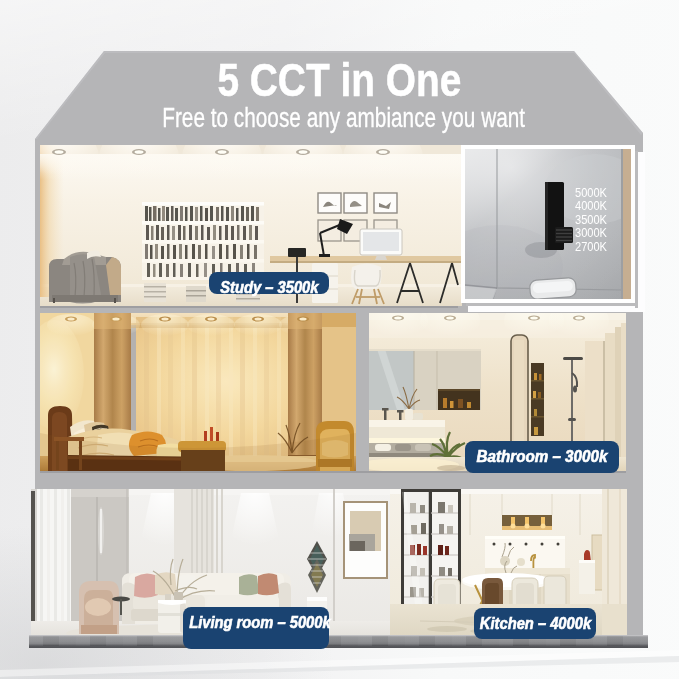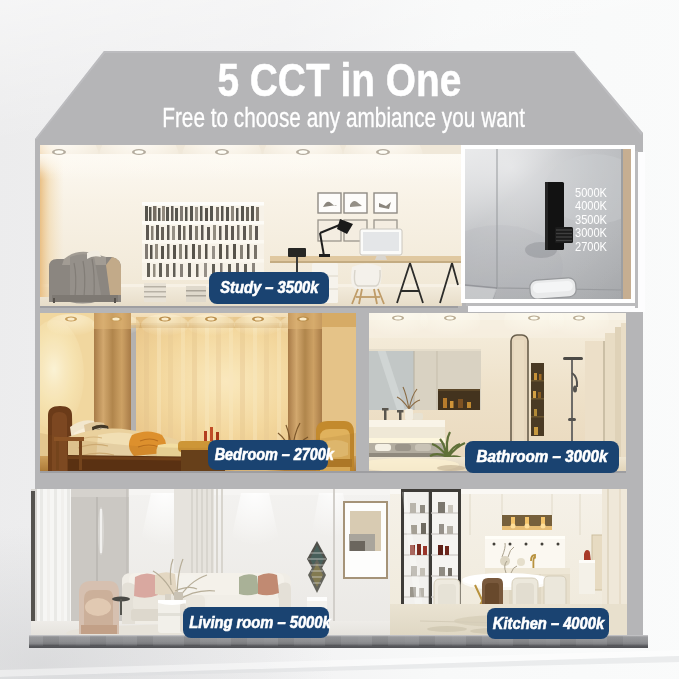--- a/index.html
+++ b/index.html
@@ -911,32 +911,29 @@
   <div class="abs" style="left:40px;top:471px;width:586px;height:2px;background:rgba(90,90,95,0.25);"></div>
 
   <div class="abs" style="left:29px;top:635px;width:619px;height:13px;background:linear-gradient(to bottom,#d0d0d2 0%,#96979a 14%,#8a8b8e 50%,#7e7f82 68%,#5a5b5f 80%,#505155 100%);"></div>
   <div class="abs" style="left:29px;top:636px;width:619px;height:10px;background:repeating-linear-gradient(90deg,rgba(255,255,255,0.05) 0 14px,rgba(0,0,0,0.04) 14px 30px,rgba(255,255,255,0.03) 30px 47px);"></div>
 
   <svg class="abs" style="left:0px;top:648px;" width="679" height="31" viewBox="0 0 679 31">
     <polygon points="0,22 679,2 679,8 0,29" fill="#ffffff" opacity="0.45"></polygon>
     <polygon points="0,29 679,8 679,14 0,31" fill="#dcdde0" opacity="0.5"></polygon>
   </svg>
 
-  <div class="abs" style="left:209px;top:272px;width:120px;height:32px;background:#1a4371;border-radius:8px;text-align:center;">
+  <div class="abs" style="left:209px;top:272px;width:120px;height:22px;background:#1a4371;border-radius:8px;text-align:center;">
     <span style="display:inline-block;color:#fff;font-weight:bold;font-style:italic;font-size:16px;-webkit-text-stroke:0.6px #ffffff;line-height:32px;transform:scaleX(0.92);transform-origin:50% 50%;white-space:nowrap;">Study – 3500k</span>
   </div>
 
-  <div class="abs" style="left:208px;top:440px;width:120px;height:30px;background:#1a4371;border-radius:8px;text-align:center;">
-    <span style="display:inline-block;color:#fff;font-weight:bold;font-style:italic;font-size:16px;-webkit-text-stroke:0.6px #ffffff;line-height:30px;transform:scaleX(0.90);transform-origin:50% 50%;white-space:nowrap;">Bedroom – 2700k</span>
-  </div>
 
   <div class="abs" style="left:465px;top:441px;width:154px;height:32px;background:#1a4371;border-radius:8px;text-align:center;">
     <span style="display:inline-block;color:#fff;font-weight:bold;font-style:italic;font-size:16px;-webkit-text-stroke:0.6px #ffffff;line-height:32px;transform:scaleX(0.95);transform-origin:50% 50%;white-space:nowrap;">Bathroom – 3000k</span>
   </div>
 
-  <div class="abs" style="left:183px;top:607px;width:146px;height:31px;background:#1a4371;border-radius:8px;text-align:center;text-decoration:underline;">
+  <div class="abs" style="left:183px;top:607px;width:146px;height:42px;background:#1a4371;border-radius:8px;text-align:center;text-decoration:underline;">
     <span style="display:inline-block;color:#fff;font-weight:bold;font-style:italic;font-size:16px;-webkit-text-stroke:0.6px #ffffff;line-height:31px;transform:scaleX(0.92);transform-origin:50% 50%;white-space:nowrap;">Living room – 5000k</span>
   </div>
 
-  <div class="abs" style="left:487px;top:608px;width:122px;height:31px;background:#1a4371;border-radius:8px;text-align:center;">
+  <div class="abs" style="left:474px;top:608px;width:122px;height:31px;background:#1a4371;border-radius:8px;text-align:center;">
     <span style="display:inline-block;color:#fff;font-weight:bold;font-style:italic;font-size:16px;-webkit-text-stroke:0.6px #ffffff;line-height:31px;transform:scaleX(0.92);transform-origin:50% 50%;white-space:nowrap;">Kitchen – 4000k</span>
   </div>
 </div>
 
 </body></html>

